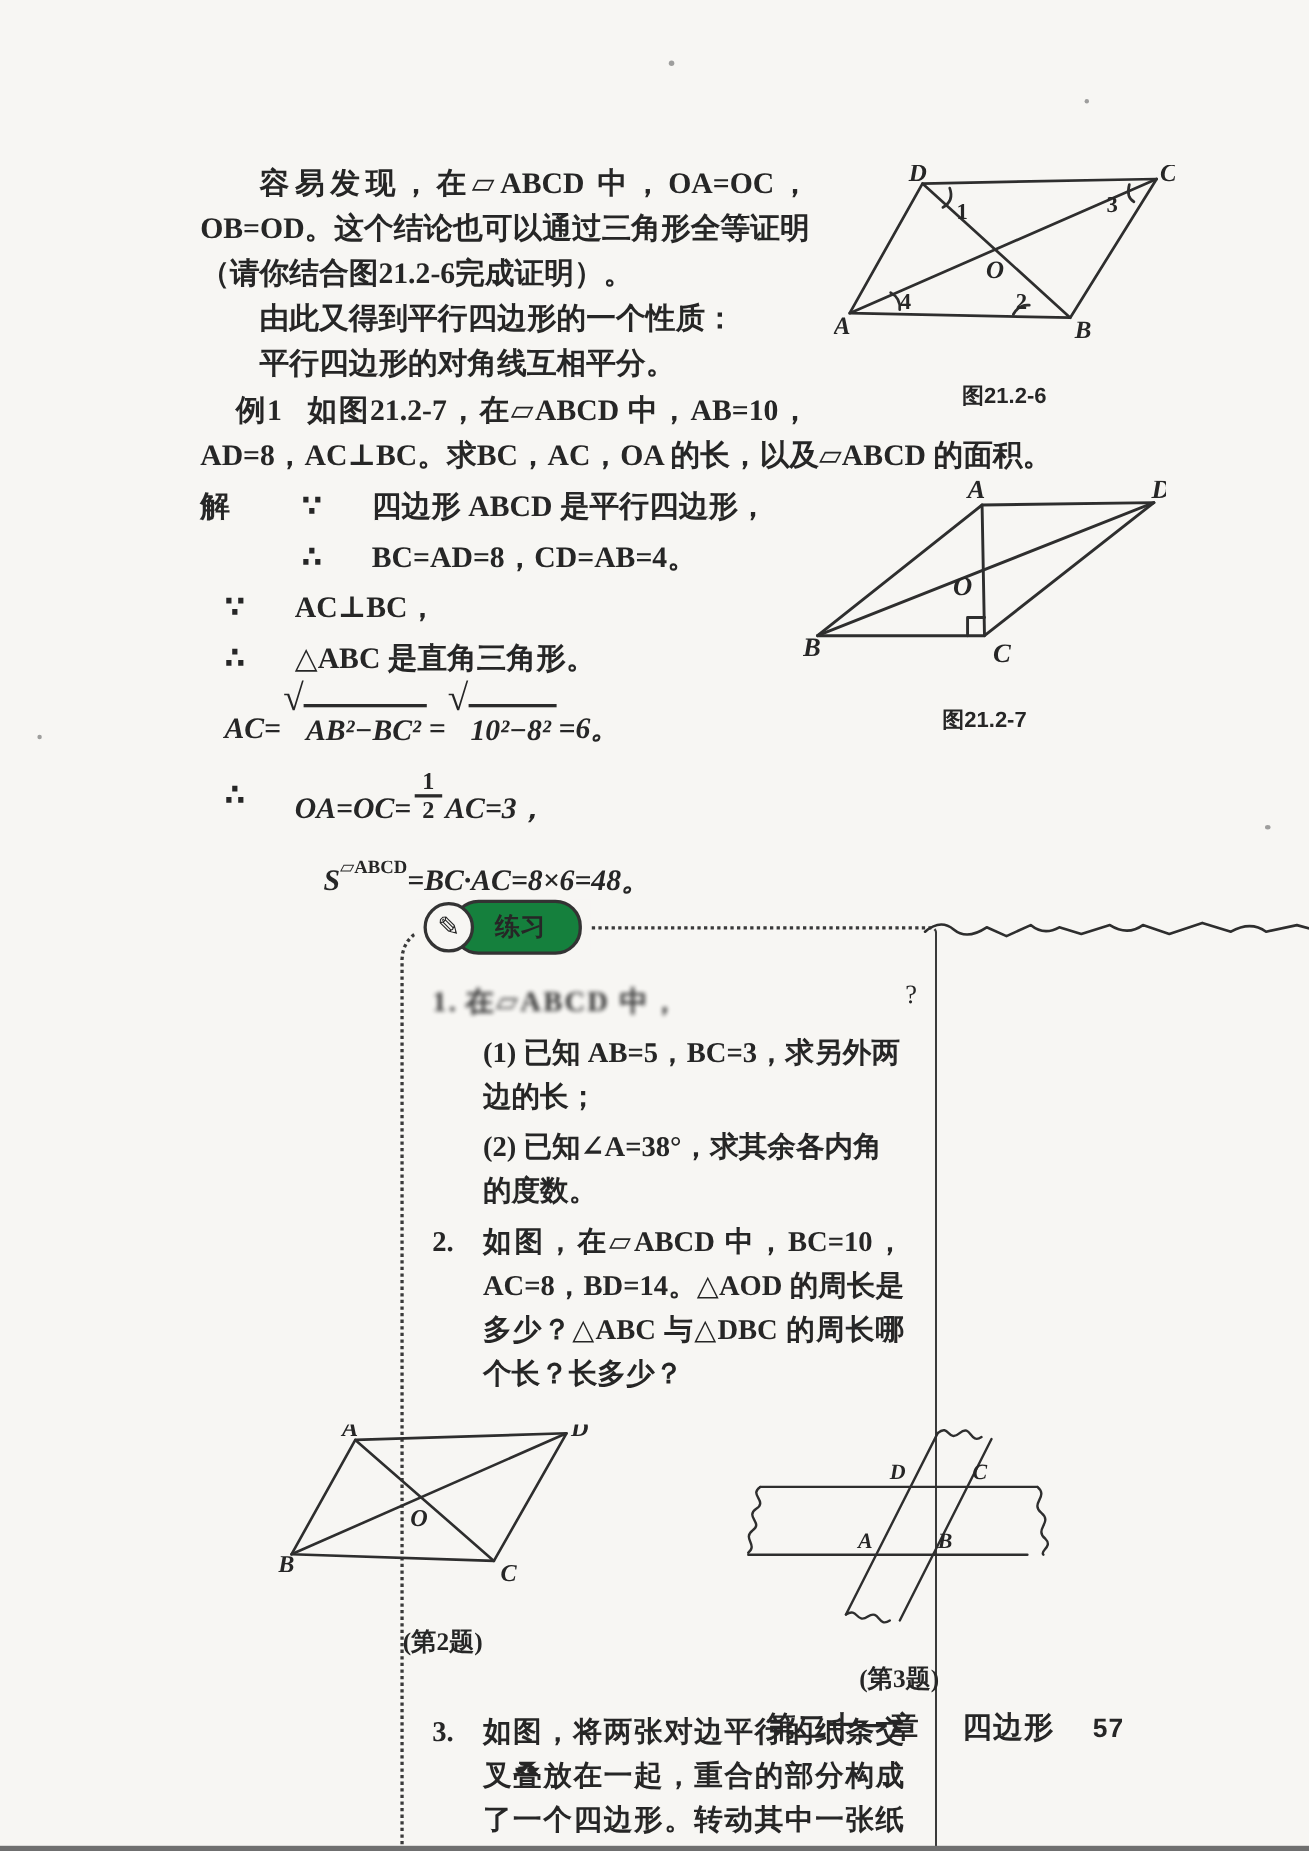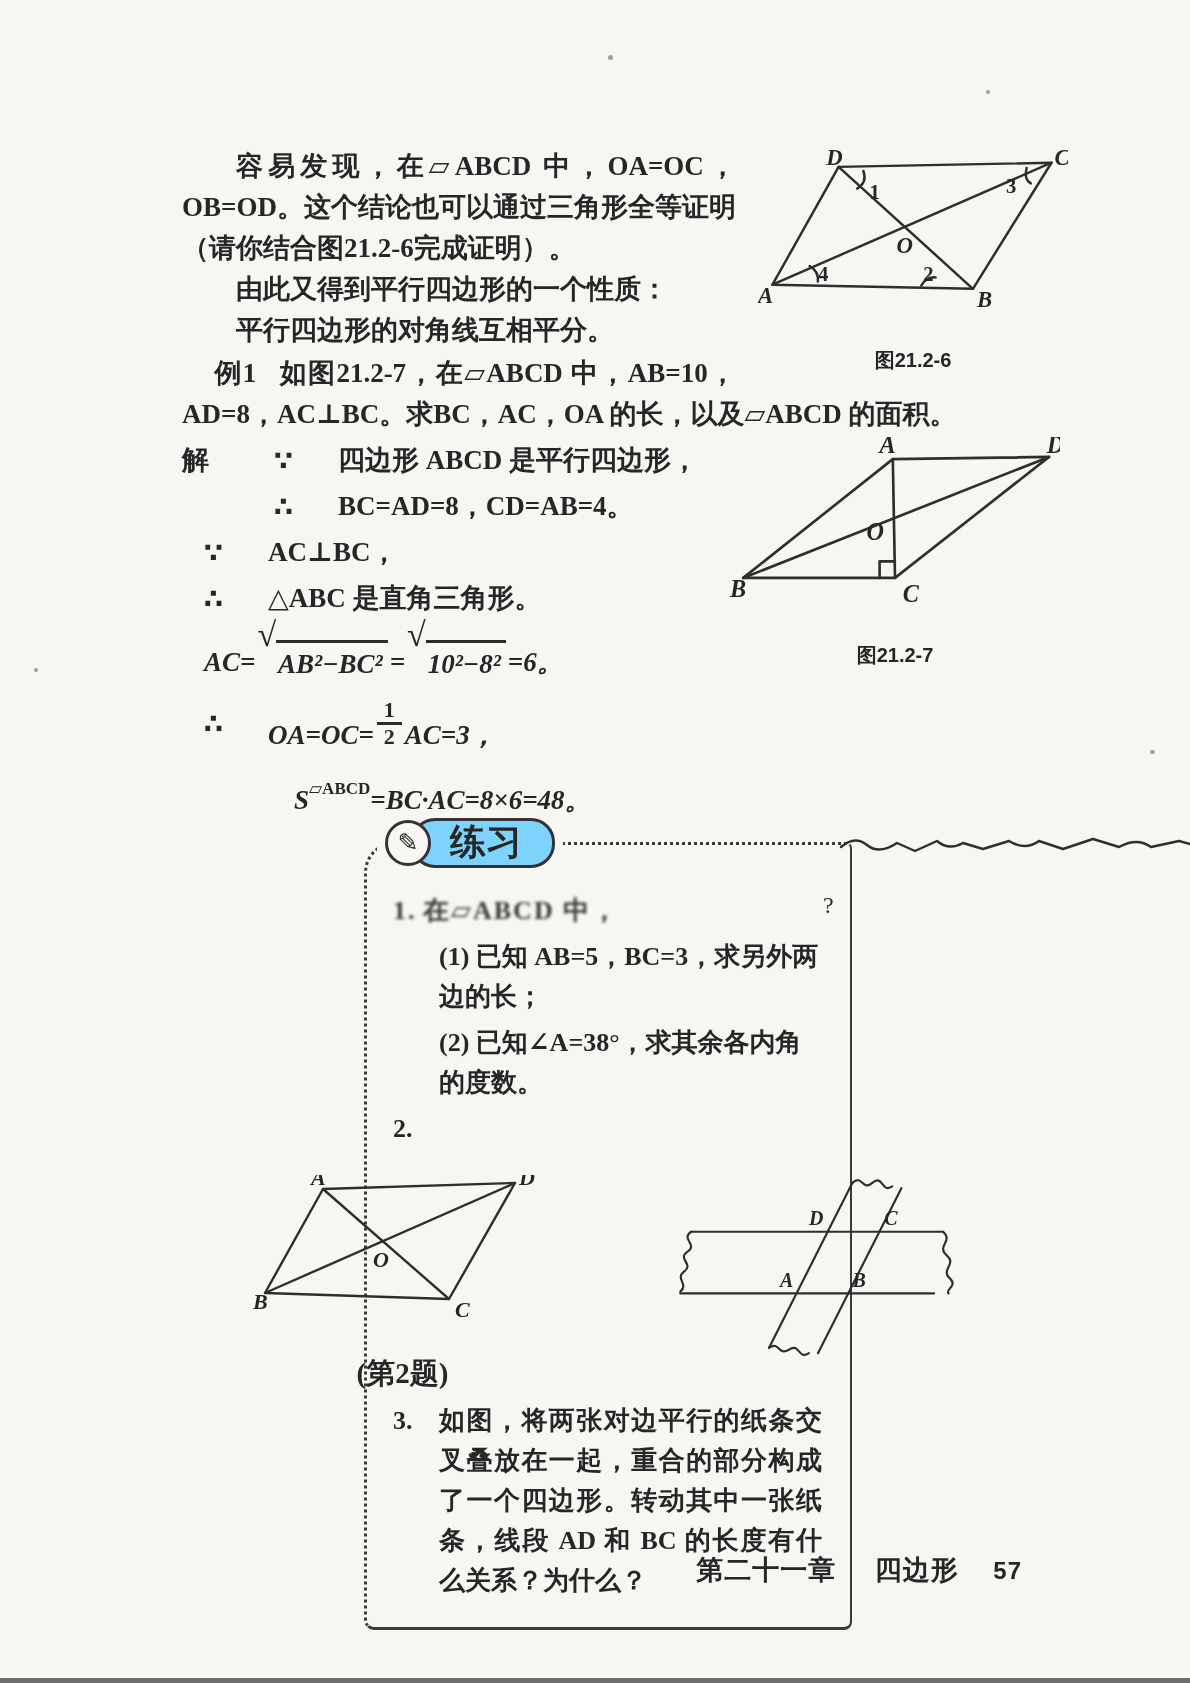--- a/index.html
+++ b/index.html
@@ -56,33 +56,33 @@
     font-size:26px; line-height:40px; font-weight:600;
   }
   .badge{ position:absolute; top:-27px; left:10px; display:flex; align-items:center; background:#f7f6f3; padding:0 8px; }
   .badge-icon{
     width:46px; height:46px; border:3px solid #333; border-radius:50%;
     display:flex; align-items:center; justify-content:center;
     font-size:25px; background:#f7f6f3; z-index:2; font-family:"DejaVu Sans",sans-serif;
   }
   .badge-pill{
     border:3px solid #333; border-radius:24px; padding:1px 30px 3px 36px;
-    margin-left:-20px; font-size:36px; font-weight:700; z-index:1; background:#7dd3fc;
+    margin-left:-20px; font-size:23px; font-weight:700; z-index:1; background:#15803d;
     font-family:"Liberation Sans",sans-serif;
   }
   .scribbles{ position:absolute; top:-12px; left:470px; }
   .q{ display:flex; margin-top:6px; }
   .qnum{ width:46px; flex:none; }
   .qbody{ flex:1; text-align:justify; }
   .qpart{ margin-top:6px; margin-left:46px; }
   .q1-line{ position:relative; margin-top:2px; }
   .q-scribble{ position:absolute; left:430px; top:-6px; font-size:24px; font-weight:400; filter:blur(.4px); }
   .figrow{ display:flex; justify-content:center; gap:120px; margin:26px 0 8px 0; }
   .figblock{ text-align:center; }
-  .figblock .cap{ font-size:29px; font-weight:700; margin-top:14px; }
+  .figblock .cap{ font-size:23px; font-weight:700; margin-top:14px; }
   
   .footer{
     position:absolute; top:1552px; right:168px;
     font-size:27px; font-weight:700; letter-spacing:1px;
     font-family:"Liberation Sans",sans-serif;
   }
   .footer .sec{ margin-left:30px; }
   .footer .pg{ margin-left:26px; font-size:24px; }
   .scan-edge{ position:absolute; left:0; bottom:0; width:100%; height:5px; background:#6f6f6f; }
   .speck{ position:absolute; background:#555; border-radius:50%; opacity:.55; }
@@ -199,20 +199,21 @@
       <div class="q1-line">
         <span class="smudge-heavy">1.</span>
         <span class="smudge-heavy">在▱ABCD 中，</span>
         <span class="q-scribble">?</span>
       </div>
       <div class="qpart smudge">(1) 已知 AB=5，BC=3，求另外两边的长；</div>
       <div class="qpart">(2) 已知∠A=38°，求其余各内角的度数。</div>
 
       <div class="q">
         <span class="qnum">2.</span>
+        <span class="qbody">如图，在▱ABCD 中，BC=10，AC=8，BD=14。△AOD 的周长是多少？△ABC 与△DBC 的周长哪个长？长多少？</span>
       </div>
 
       <div class="figrow">
         <div class="figblock">
           <svg viewBox="0 0 300 152" width="300" height="152">
             <polygon points="70,14 12,118 196,124 262,8"></polygon>
             <path d="M70 14 L196 124"></path>
             <path d="M12 118 L262 8"></path>
             <text x="58" y="10">A</text>
             <text x="266" y="10">D</text>
@@ -230,20 +231,21 @@
             <path d="M160 196 L252 14"></path>
             <path d="M20 62 c-12 8 8 14 -4 22 c-12 8 8 14 -4 22 c-10 8 6 14 -4 22"></path>
             <path d="M298 62 c12 10 -8 16 4 26 c12 10 -8 16 4 26 c8 8 -6 12 -2 16"></path>
             <path d="M198 8 c12 -10 10 10 22 0 c12 -10 10 12 22 4"></path>
             <path d="M106 190 c12 -8 10 10 22 2 c12 -8 10 12 22 4"></path>
             <text x="150" y="54">D</text>
             <text x="233" y="54">C</text>
             <text x="118" y="123">A</text>
             <text x="198" y="123">B</text>
           </svg>
+          <div class="cap">(第3题)</div>
         </div>
       </div>
 
       <div class="q">
         <span class="qnum">3.</span>
         <span class="qbody">如图，将两张对边平行的纸条交叉叠放在一起，重合的部分构成了一个四边形。转动其中一张纸条，线段 AD 和 BC 的长度有什么关系？为什么？</span>
       </div>
     </div>
   </div>
 

